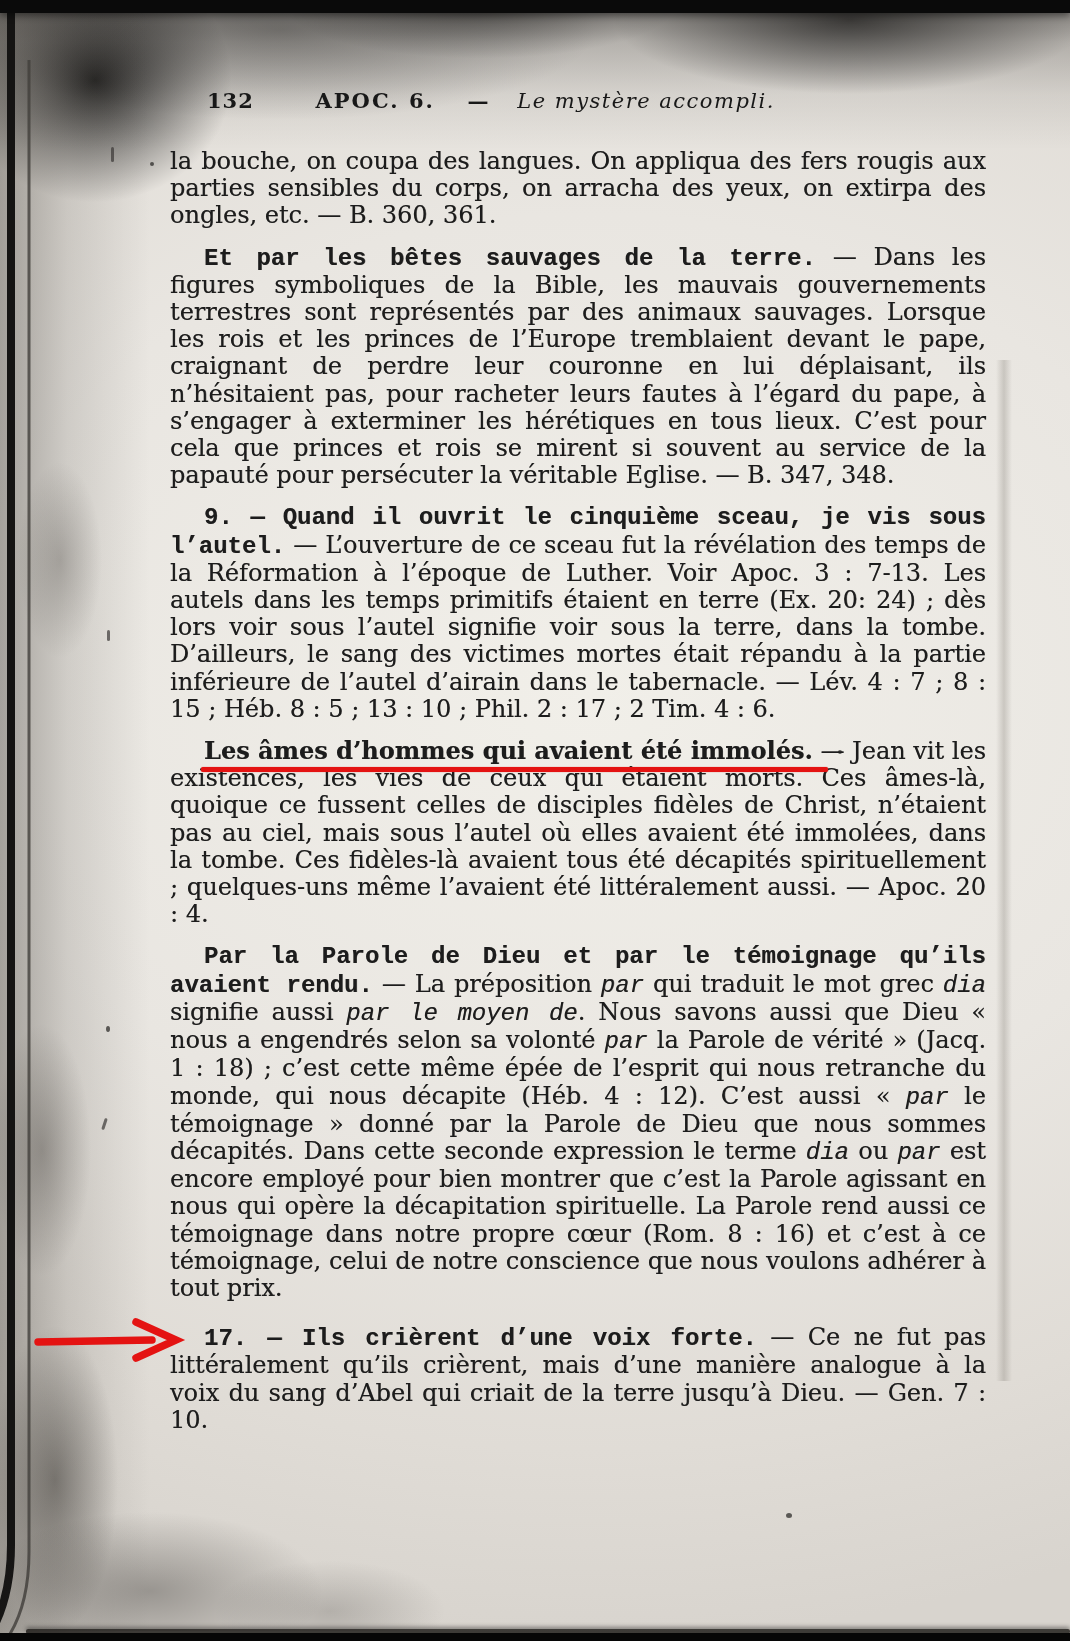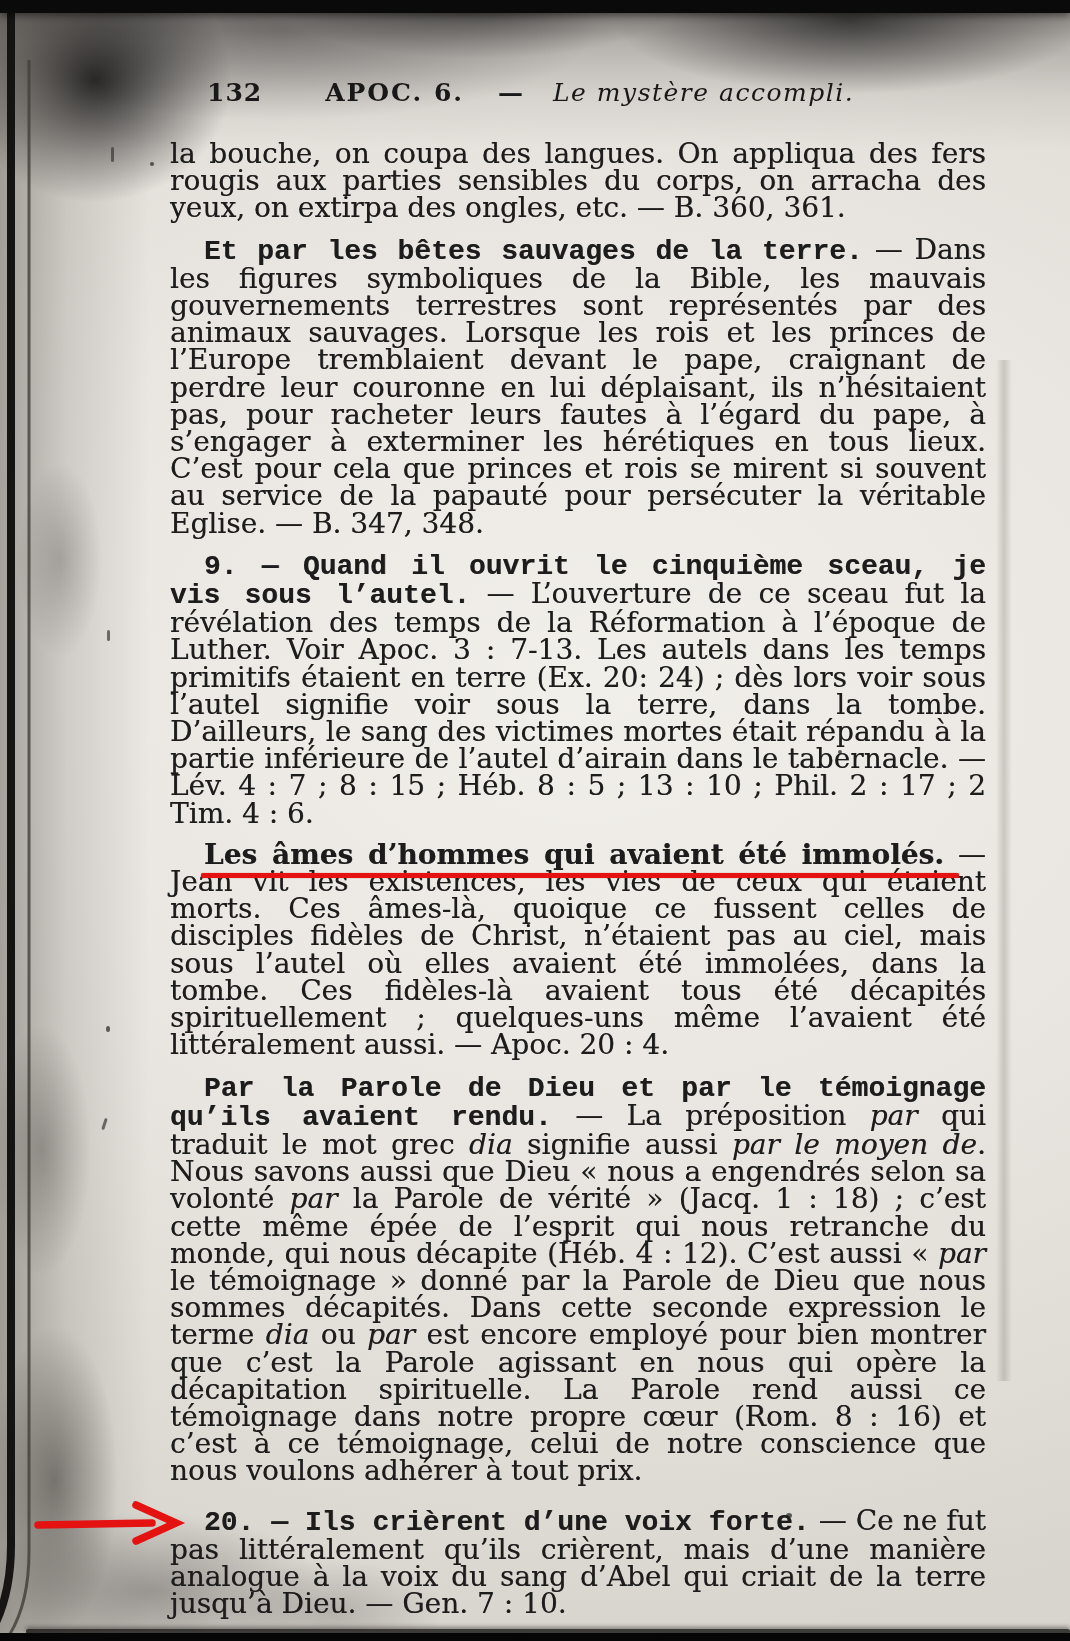--- a/index.html
+++ b/index.html
@@ -28,33 +28,33 @@
   .bottom-shade{position:absolute;left:0;bottom:10px;width:460px;height:170px;pointer-events:none;background:
       radial-gradient(240px 110px at 150px 130px, rgba(50,47,44,.38), transparent 72%),
       radial-gradient(160px 70px at 330px 150px, rgba(50,47,44,.22), transparent 72%);}
   .bottom-rule{position:absolute;left:26px;right:0;bottom:7px;height:5px;background:rgba(22,20,18,.8);box-shadow:0 -2px 4px rgba(40,38,35,.5);border-radius:2px;}
   .frame-bottom{position:absolute;bottom:0;left:0;right:0;height:8px;background:#060606;}
   .crease-right{position:absolute;right:58px;top:360px;bottom:260px;width:16px;pointer-events:none;background:linear-gradient(to right, rgba(125,120,112,0), rgba(125,120,112,.30), rgba(125,120,112,0));}
   .speck{position:absolute;background:#2e2c2a;border-radius:50%;opacity:.75;}
   .tick{position:absolute;background:#3a3836;opacity:.7;border-radius:2px;}
   
   .text-col{position:absolute;left:170px;width:816px;top:78px;}
-  .pg-header{white-space:nowrap;font-size:25px;line-height:30px;margin:0 0 32px 0;color:#181818;}
+  .pg-header{white-space:nowrap;font-size:21px;line-height:30px;margin:8px 0 32px 0;color:#181818;}
   .pg-num{font-weight:700;margin-left:37px;letter-spacing:1px;}
   .book-ref{font-weight:700;margin-left:55px;letter-spacing:2px;}
   .hdr-dash{font-weight:700;margin-left:26px;}
   .run-title{font-style:italic;margin-left:22px;letter-spacing:1.5px;}
-  .para{font-size:28px;line-height:27.2px;text-align:justify;margin:0 0 14px 0;text-indent:34px;
+  .para{font-size:24px;line-height:27.2px;text-align:justify;margin:0 0 14px 0;text-indent:34px;
         text-shadow:0.3px 0.3px 0.6px rgba(25,23,22,.55);}
   .para.no-indent{text-indent:0;}
   .para.gap-before{margin-top:22px;}
   .para.rel{position:relative;}
   .run-r{font-weight:400;}
   .run-b{font-weight:700;font-family:Liberation Mono, monospace;}
-  .run-i{font-style:italic;}
+  .run-i{font-style:italic;font-family:Liberation Mono, monospace;}
   .run-bu{font-weight:700;position:relative;white-space:nowrap;margin-top:35px;}
   .run-bu::after{content:"";position:absolute;left:-3px;right:-15px;bottom:-7px;height:5px;
         background:var(--annot-red,#e31212);border-radius:2px;box-shadow:0 0 1px rgba(220,20,20,.8);}
   .arrow-svg{position:absolute;left:-136px;top:-10px;width:154px;height:52px;overflow:visible;color:var(--annot-red,#e31212);}
 </style>
 </head>
 <body>
 
 <div class="scan">
 
@@ -90,16 +90,16 @@
     <p class="para"><span class="run-b">Et par les bêtes sauvages de la terre.</span><span class="run-r"> — Dans les figures symboliques de la Bible, les mauvais gouvernements terrestres sont représentés par des animaux sauvages. Lorsque les rois et les princes de l’Europe tremblaient devant le pape, craignant de perdre leur couronne en lui déplaisant, ils n’hésitaient pas, pour racheter leurs fautes à l’égard du pape, à s’engager à exterminer les hérétiques en tous lieux. C’est pour cela que princes et rois se mirent si souvent au service de la papauté pour persécuter la véritable Eglise. — B. 347, 348.</span></p>
     <p class="para"><span class="run-b">9. — Quand il ouvrit le cinquième sceau, je vis sous l’autel.</span><span class="run-r"> — L’ouverture de ce sceau fut la révélation des temps de la Réformation à l’époque de Luther. Voir Apoc. 3 : 7-13. Les autels dans les temps primitifs étaient en terre (Ex. 20: 24) ; dès lors voir sous l’autel signifie voir sous la terre, dans la tombe. D’ailleurs, le sang des victimes mortes était répandu à la partie inférieure de l’autel d’airain dans le tabernacle. — Lév. 4 : 7 ; 8 : 15 ; Héb. 8 : 5 ; 13 : 10 ; Phil. 2 : 17 ; 2 Tim. 4 : 6.</span></p>
     <p class="para"><span class="run-bu">Les âmes d’hommes qui avaient été immolés.</span><span class="run-r"> — Jean vit les existences, les vies de ceux qui étaient morts. Ces âmes-là, quoique ce fussent celles de disciples fidèles de Christ, n’étaient pas au ciel, mais sous l’autel où elles avaient été immolées, dans la tombe. Ces fidèles-là avaient tous été décapités spirituellement ; quelques-uns même l’avaient été littéralement aussi. — Apoc. 20 : 4.</span></p>
     <p class="para"><span class="run-b">Par la Parole de Dieu et par le témoignage qu’ils avaient rendu.</span><span class="run-r"> — La préposition </span><span class="run-i">par</span><span class="run-r"> qui traduit le mot grec </span><span class="run-i">dia</span><span class="run-r"> signifie aussi </span><span class="run-i">par le moyen de</span><span class="run-r">. Nous savons aussi que Dieu « nous a engendrés selon sa volonté </span><span class="run-i">par</span><span class="run-r"> la Parole de vérité » (Jacq. 1 : 18) ; c’est cette même épée de l’esprit qui nous retranche du monde, qui nous décapite (Héb. 4 : 12). C’est aussi « </span><span class="run-i">par</span><span class="run-r"> le témoignage » donné par la Parole de Dieu que nous sommes décapités. Dans cette seconde expression le terme </span><span class="run-i">dia</span><span class="run-r"> ou </span><span class="run-i">par</span><span class="run-r"> est encore employé pour bien montrer que c’est la Parole agissant en nous qui opère la décapitation spirituelle. La Parole rend aussi ce témoignage dans notre propre cœur (Rom. 8 : 16) et c’est à ce témoignage, celui de notre conscience que nous voulons adhérer à tout prix.</span></p>
 
     <p class="para rel gap-before">
       <svg class="arrow-svg" viewBox="0 0 154 52" aria-hidden="true">
         <line x1="4" y1="28" x2="118" y2="26" stroke="currentColor" stroke-width="7.5" stroke-linecap="round"></line>
         <polyline points="102,8 142,26 102,44" fill="none" stroke="currentColor" stroke-width="7.5" stroke-linecap="round" stroke-linejoin="miter"></polyline>
       </svg>
-    <span class="run-b">20. — Ils crièrent d’une voix forte.</span><span class="run-r"> — Ce ne fut pas littéralement qu’ils crièrent, mais d’une manière analogue à la voix du sang d’Abel qui criait de la terre jusqu’à Dieu. — Gen. 7 : 10.</span></p>
+    <span class="run-b">17. — Ils crièrent d’une voix forte.</span><span class="run-r"> — Ce ne fut pas littéralement qu’ils crièrent, mais d’une manière analogue à la voix du sang d’Abel qui criait de la terre jusqu’à Dieu. — Gen. 7 : 10.</span></p>
 
   </div>
 </div>
 
 </body></html>

